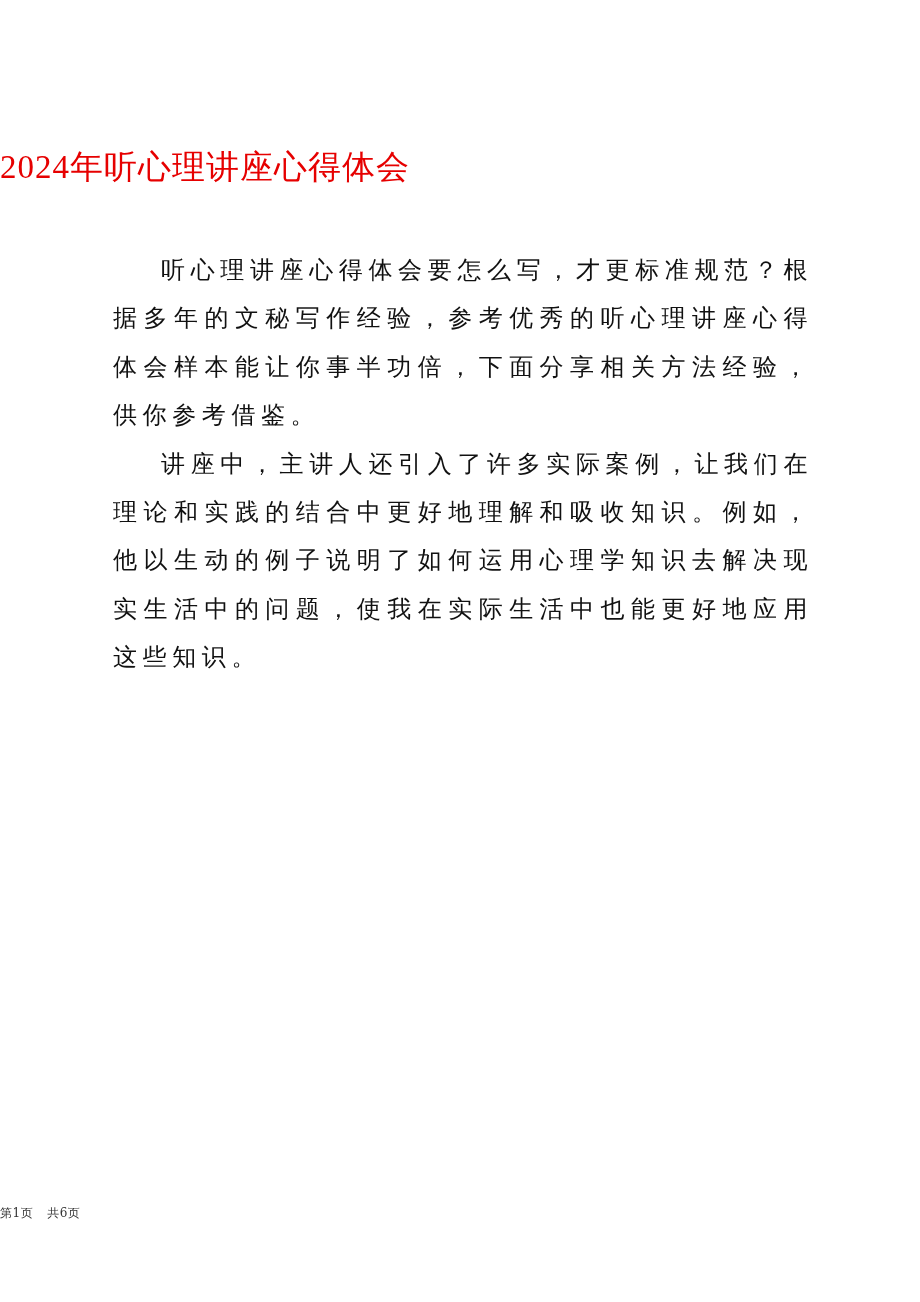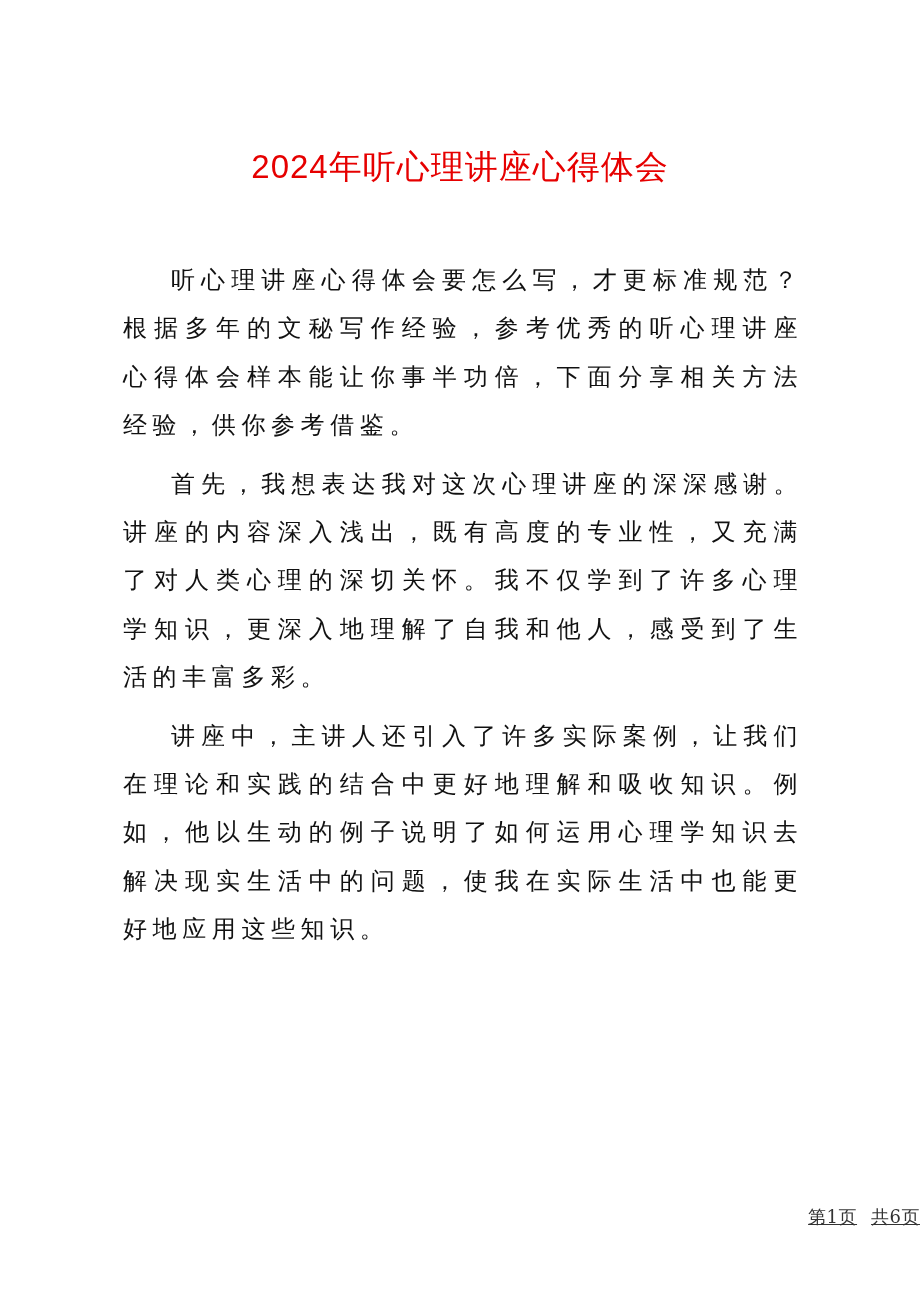--- a/index.html
+++ b/index.html
@@ -18,67 +18,64 @@
     .page {
       position: absolute;
       left: 0; top: 0;
       width: 920px; height: 1302px;
     }
     .title {
       position: absolute;
       left: 0;
       top: 142px;
       width: 920px;
-      text-align: center;
       font-size: 33px;
       line-height: 50px;
       letter-spacing: 1px;
       color: #e60000;
-      font-family: Liberation Sans, sans-serif;
+      font-family: Liberation Serif, serif;
     }
     .body-text {
       position: absolute;
       left: 113px;
       top: 246px;
       width: 700px;
       font-size: 24px;
       line-height: 48.4px;
       letter-spacing: 5.6px;
       text-align: justify;
     }
     .body-text p {
-      margin: 10px;
+      margin: 0;
       padding: 0;
     }
     .body-text p.indent {
       text-indent: 48px;
     }
     .footer {
       position: absolute;
       left: 0;
       top: 1205px;
       width: 920px;
-      text-align: right;
-      font-size: 18px;
+      text-align: left;
+      font-size: 12px;
       color: #333333;
       letter-spacing: 0.5px;
-      text-decoration: underline;
     }
     .footer span + span {
       margin-left: 14px;
     }
   </style>
 </head>
 <body>
 
 <div class="page">
   <div class="title">2024年听心理讲座心得体会</div>
 
   <div class="body-text">
     <p class="indent">听心理讲座心得体会要怎么写，才更标准规范？根据多年的文秘写作经验，参考优秀的听心理讲座心得体会样本能让你事半功倍，下面分享相关方法经验，供你参考借鉴。</p>
-    <p class="indent">首先，我想表达我对这次心理讲座的深深感谢。讲座的内容深入浅出，既有高度的专业性，又充满了对人类心理的深切关怀。我不仅学到了许多心理学知识，更深入地理解了自我和他人，感受到了生活的丰富多彩。</p>
     <p class="indent">讲座中，主讲人还引入了许多实际案例，让我们在理论和实践的结合中更好地理解和吸收知识。例如，他以生动的例子说明了如何运用心理学知识去解决现实生活中的问题，使我在实际生活中也能更好地应用这些知识。</p>
   </div>
 
   <div class="footer">
     <span>第1页</span><span>共6页</span>
   </div>
 </div>
 
 </body></html>

